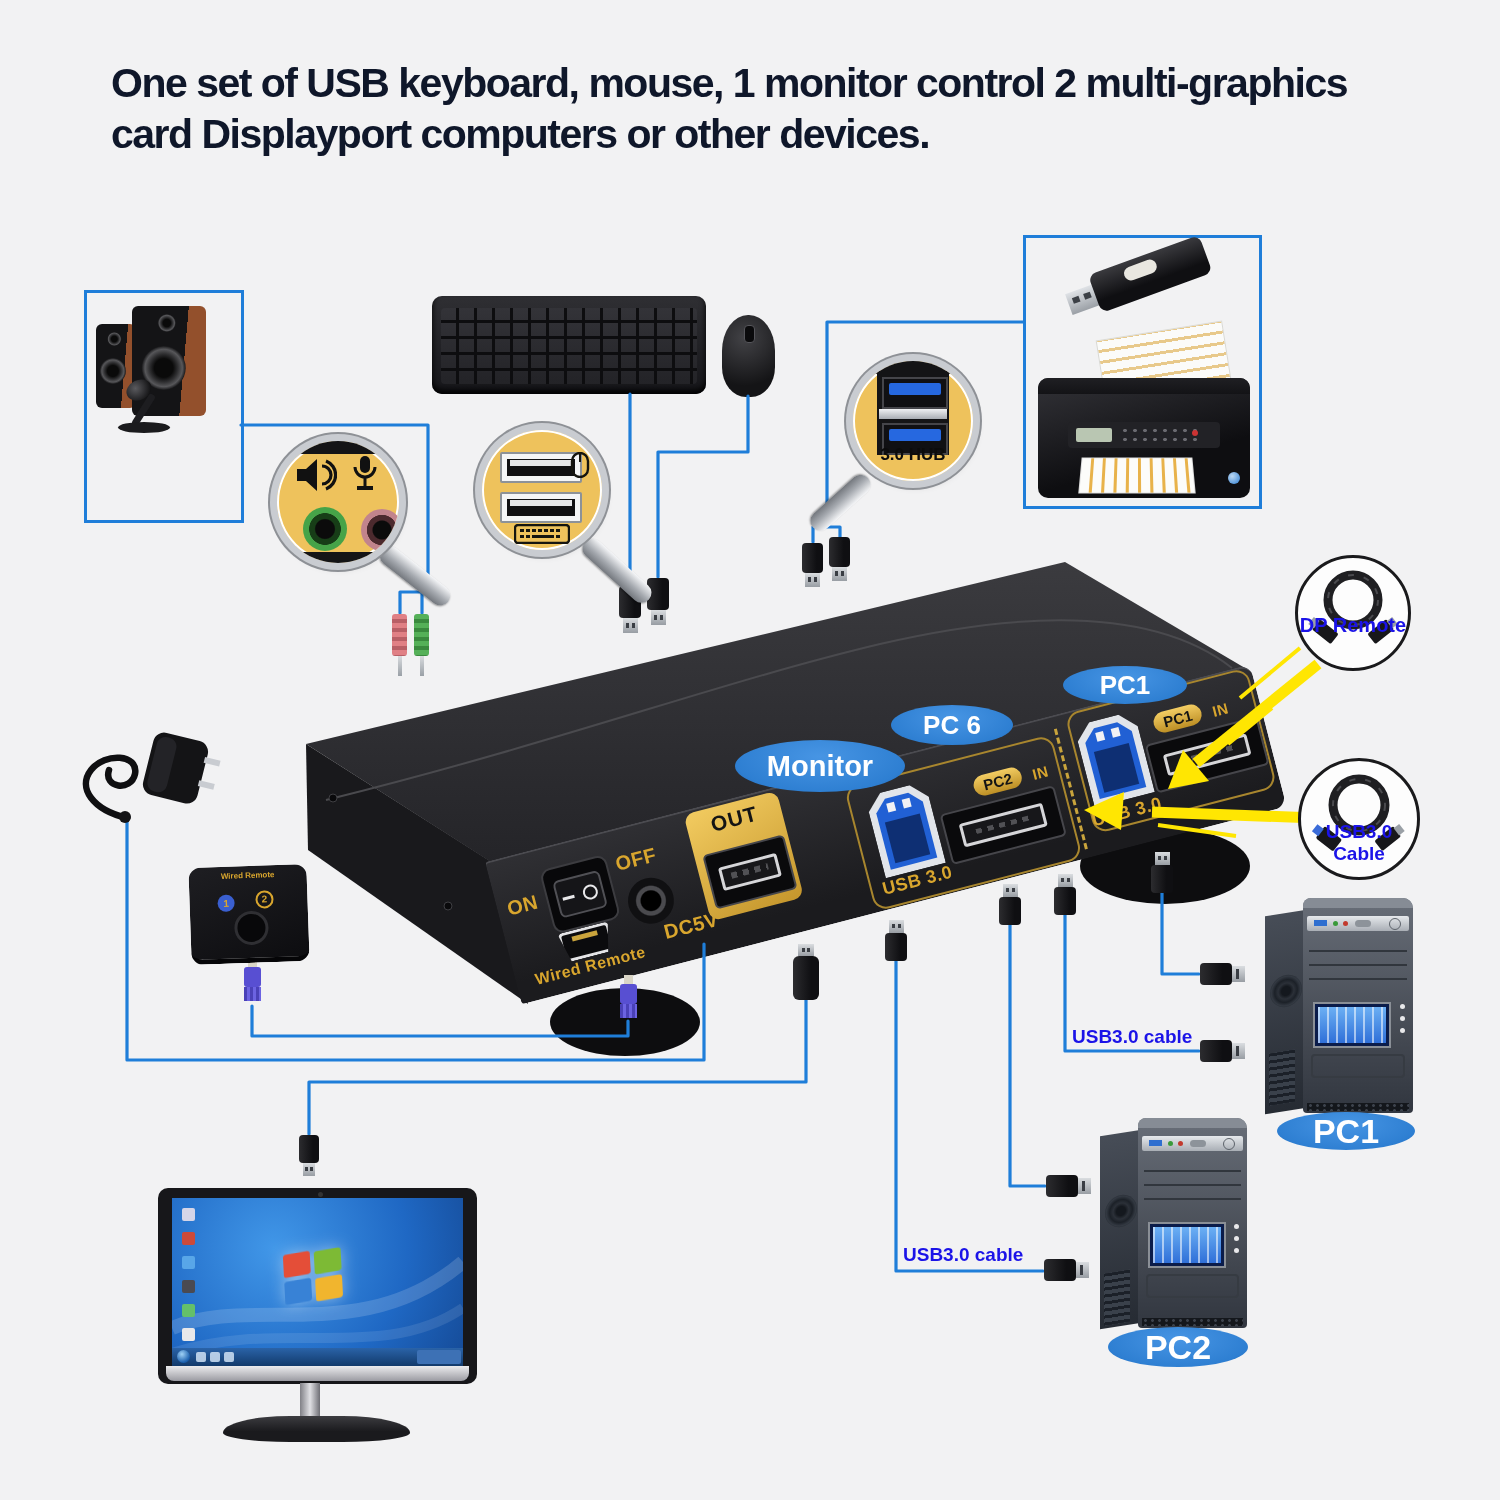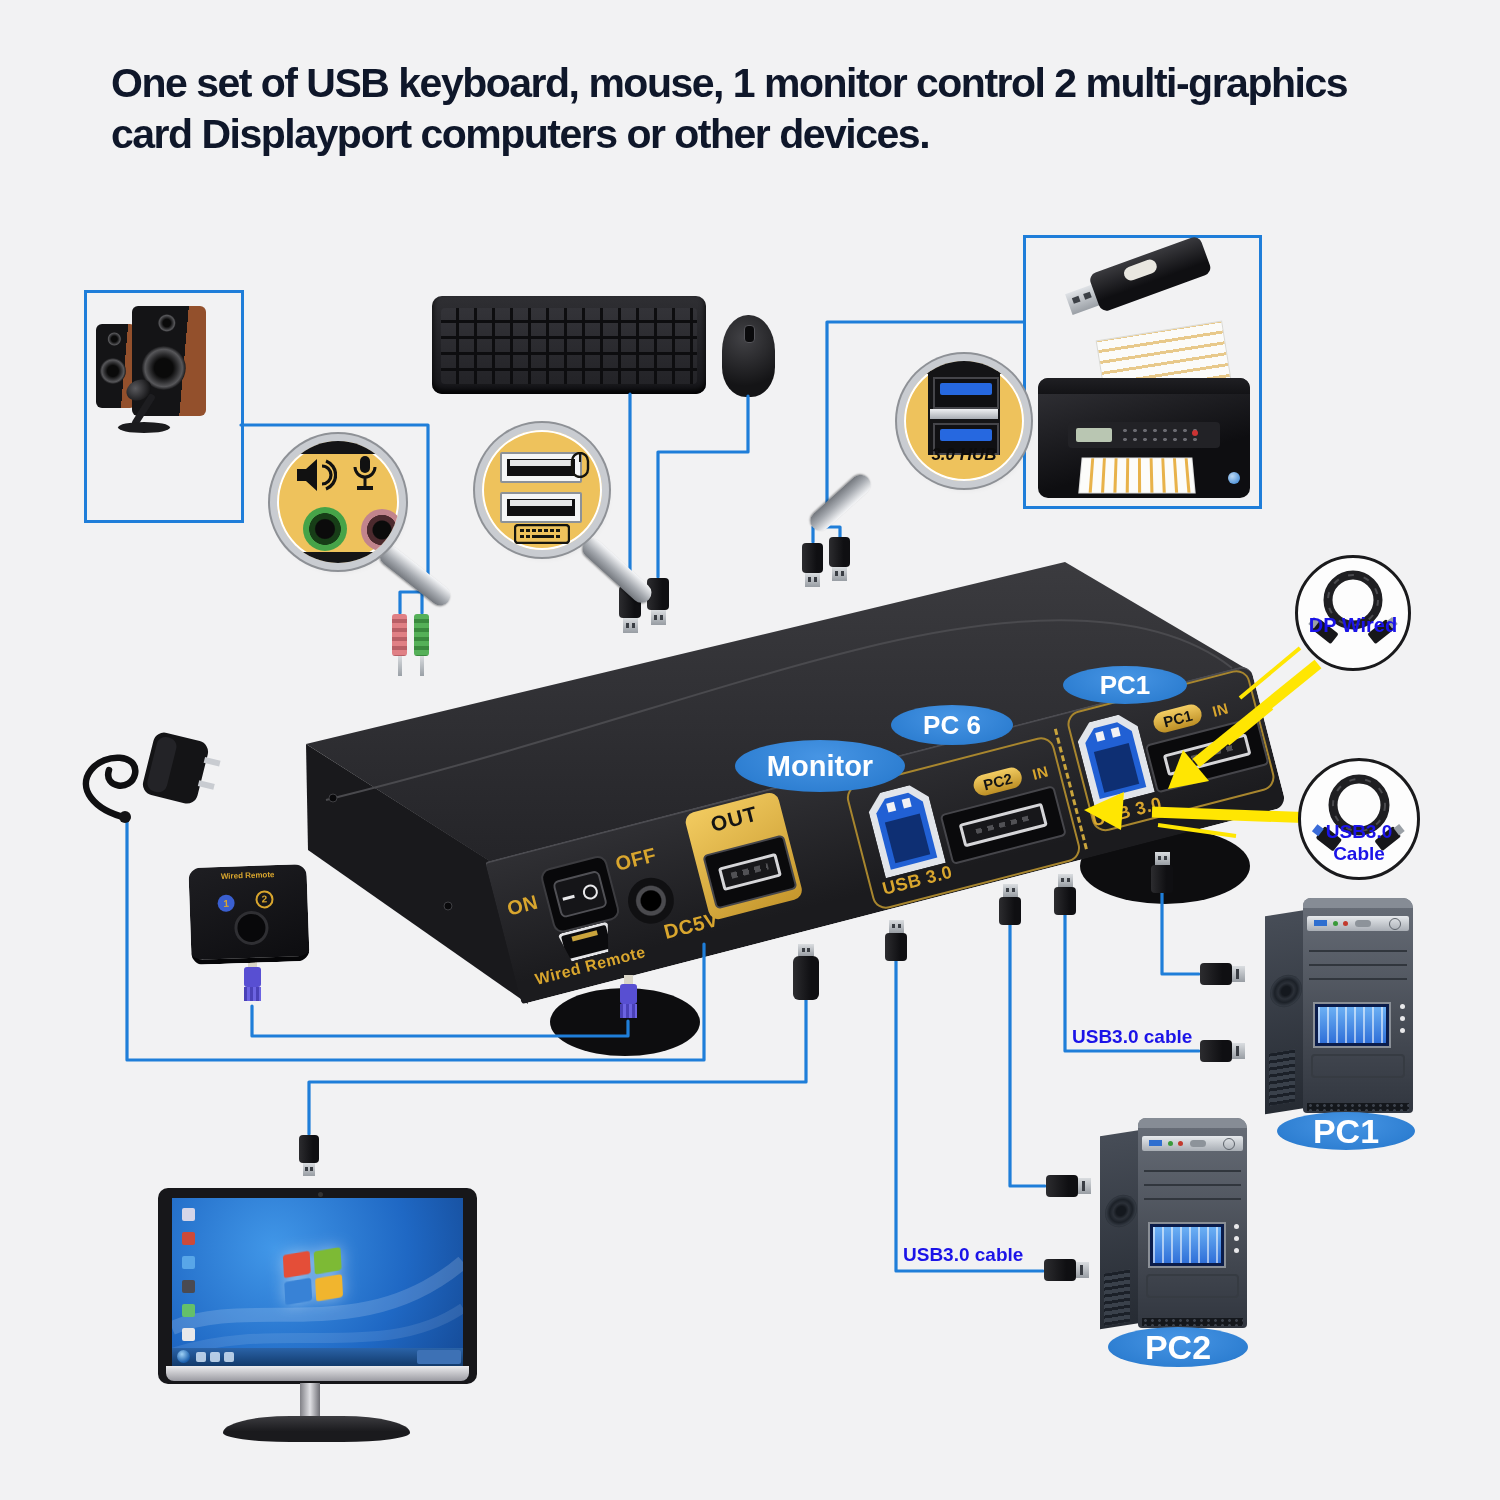--- a/index.html
+++ b/index.html
@@ -513,21 +513,21 @@
           <rect x="42" y="5" width="4" height="3"></rect>
         <rect x="6" y="11" width="4" height="3"></rect>
           <rect x="12" y="11" width="4" height="3"></rect>
           <rect x="18" y="11" width="22" height="3"></rect>
           <rect x="42" y="11" width="4" height="3"></rect>
       </g>
     </svg>
   </div>
 
   <div class="abs handle" style="left:868px;top:468px;width:74px;transform:rotate(138deg);"></div>
-  <div class="abs mag" style="left:904px;top:361px;width:120px;height:120px;font-style:italic;">
+  <div class="abs mag" style="left:853px;top:361px;width:120px;height:120px;">
     <div class="band-t"></div>
     <div style="position:absolute;left:24px;top:10px;width:72px;height:84px;background:#141416;"></div>
     <div class="hub-port" style="left:29px;top:16px;">
         <span class="tongue"></span>
       </div>
     <div style="position:absolute;left:26px;top:48px;width:68px;height:10px;background:linear-gradient(#f0f1f3,#a9adb3);"></div>
     <div class="hub-port" style="left:29px;top:62px;">
         <span class="tongue"></span>
       </div>
     <div id="hub-text">3.0 HUB</div>
@@ -553,21 +553,21 @@
       <circle cx="55" cy="42" r="25" stroke="#4a4a4e" stroke-width="2" fill="none" stroke-dasharray="6 10"></circle>
       <g transform="rotate(38 26 72)">
           <rect x="16" y="66" width="24" height="13" rx="2" fill="#17171a"></rect>
           <rect x="10" y="68" width="7" height="9" fill="#9aa0a6"></rect>
         </g>
       <g transform="rotate(-38 84 72)">
           <rect x="70" y="66" width="24" height="13" rx="2" fill="#17171a"></rect>
           <rect x="93" y="68" width="7" height="9" fill="#9aa0a6"></rect>
         </g>
     </svg>
-    <div class="lbl" style="top:56px;font-size:20px;">DP Wired</div>
+    <div class="lbl" style="top:56px;font-size:20px;">DP Remote</div>
   </div>
   <div class="abs cablecircle" style="left:1298px;top:758px;width:116px;height:116px;">
     <svg width="116" height="116" viewBox="0 0 116 116">
       <circle cx="58" cy="44" r="26" stroke="#1f1f22" stroke-width="9" fill="none"></circle>
       <circle cx="58" cy="44" r="26" stroke="#4a4a4e" stroke-width="2" fill="none" stroke-dasharray="6 10"></circle>
       <g transform="rotate(38 28 76)">
           <rect x="18" y="70" width="22" height="15" rx="2" fill="#17171a"></rect>
           <rect x="11" y="73" width="8" height="9" fill="#3a6bd8"></rect>
         </g>
       <g transform="rotate(-38 88 76)">

